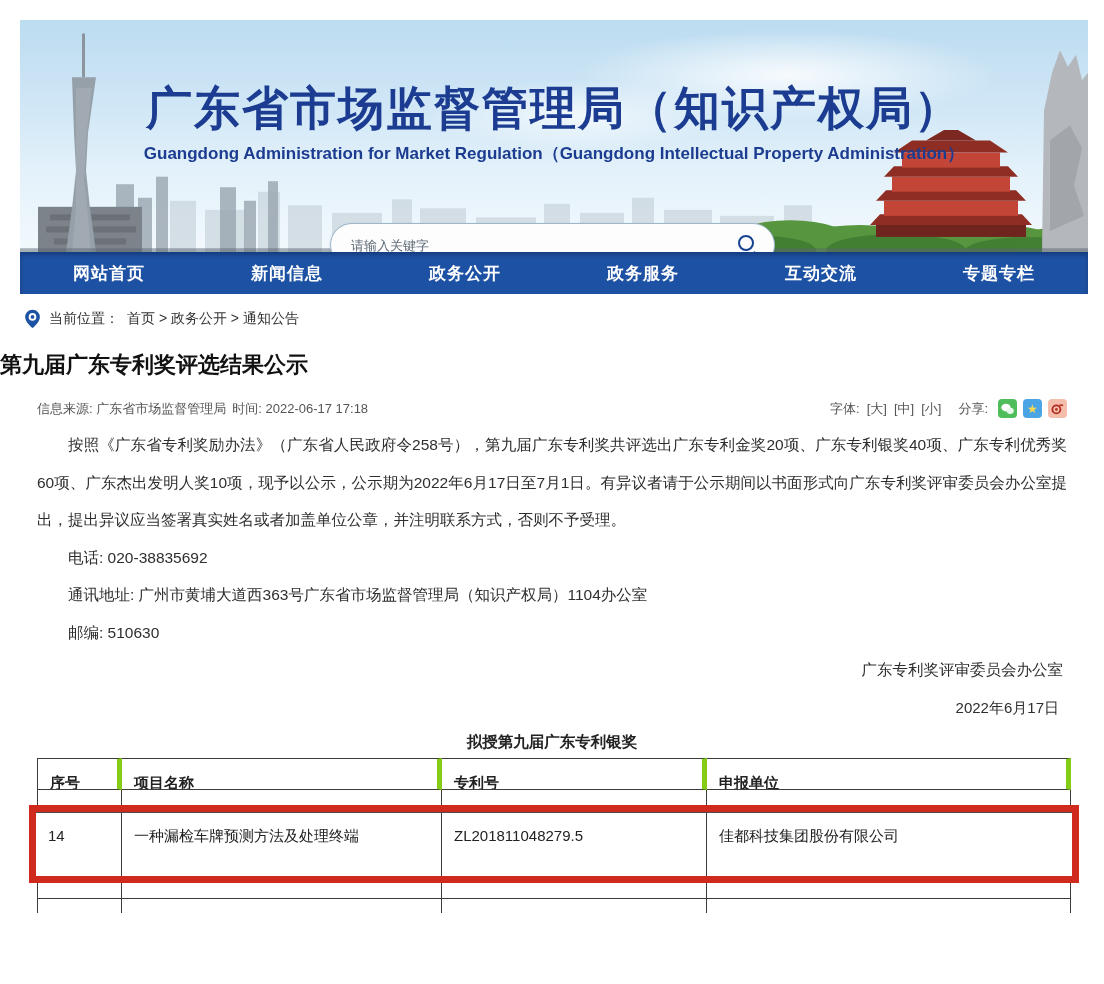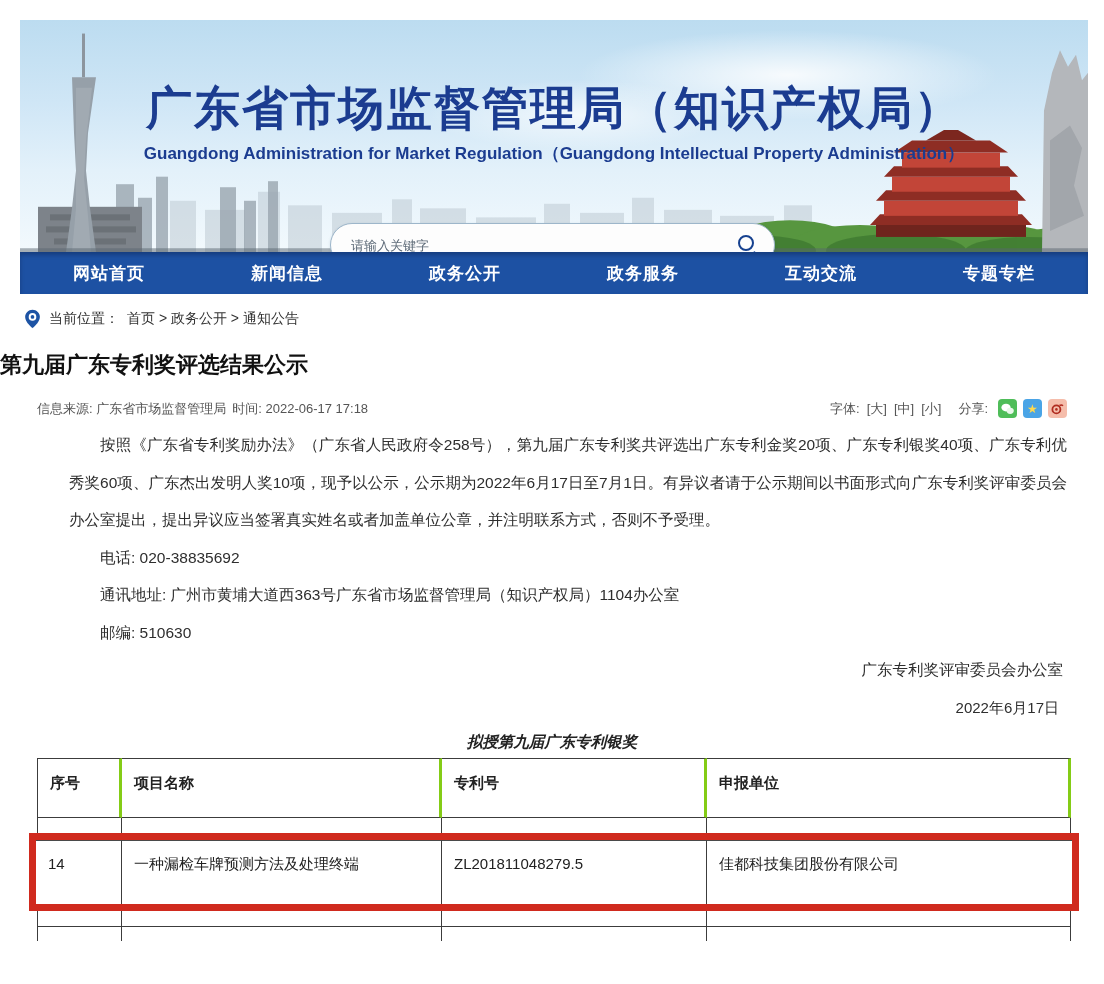--- a/index.html
+++ b/index.html
@@ -51,32 +51,32 @@
   .meta-right { display:flex; align-items:center; gap:7px; }
   .font-btn { cursor:pointer; color:#555; }
   .share-icons { display:flex; gap:6px; margin-left:3px; }
   .sicon { width:19px; height:19px; border-radius:4px; display:flex; align-items:center;
            justify-content:center; cursor:pointer; }
   .sicon.wechat { background:#4fbd59; }
   .sicon.qzone  { background:#4aa4e6; color:#ffd94f; font-size:12px; line-height:1; }
   .sicon.weibo  { background:#f5bdab; }
 
   .body-text { margin:8px 37px 0 37px; font-size:15.5px; color:#2e2e2e; line-height:37.5px; }
-  .body-text p { text-indent:2em; text-align:justify;margin-left:32px; }
+  .body-text p { text-indent:2em; text-align:justify; }
   .sig-line  { margin:0 41px 0 37px; font-size:15.5px; color:#2e2e2e; line-height:37.5px; text-align:right; }
   .date-line { margin:0 45px 0 37px; font-size:15px; color:#2e2e2e; line-height:37.5px; text-align:right; }
 
   
   .tbl-title { text-align:center; font-size:15.5px; font-weight:700; color:#222;
-               line-height:28px; margin-top:2px;font-style:italic; }
+               line-height:28px; margin-top:2px; }
   .tbl { margin:2px 0 0 37px; width:1034px; font-size:15px; color:#222; }
   .trow { display:grid; grid-template-columns:85px 320px 265px 364px; }
-  .trow.head .cell { height:60px; line-height:48px; font-weight:700;
+  .trow.head .cell { height:32px; line-height:48px; font-weight:700;
                border-top:1.5px solid #3c3c3c; border-bottom:1.5px solid #3c3c3c;
-               border-right:3px solid #84cc16; padding-left:12px; }
+               border-right:5px solid #84cc16; padding-left:12px; }
   .trow.head .cell:first-child { border-left:1.5px solid #3c3c3c; }
   .trow.frag .cell { border-right:1px solid #3c3c3c; }
   .trow.frag .cell:first-child { border-left:1px solid #3c3c3c; }
   .frag-top { height:15px; }
   .frag-bottom { height:30px; position:relative; }
   .frag-bottom .hline { position:absolute; left:0; right:0; top:15px; border-top:1.5px solid #3c3c3c; }
   .redbox { border:7px solid #d02a1e; margin:0 -8px; background:#fff; }
   .redbox .trow { grid-template-columns:86px 320px 265px 1fr; }
   .redbox .cell { height:64px; line-height:46px; background:#fff;
                border-top:1px solid #4a4a4a; border-right:1px solid #3c3c3c; padding-left:12px; }

